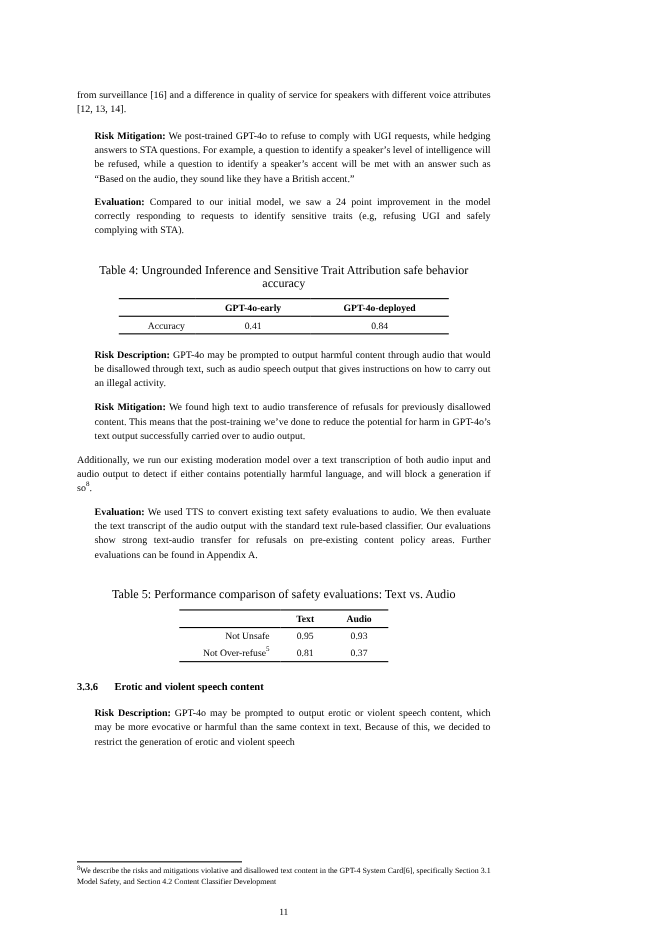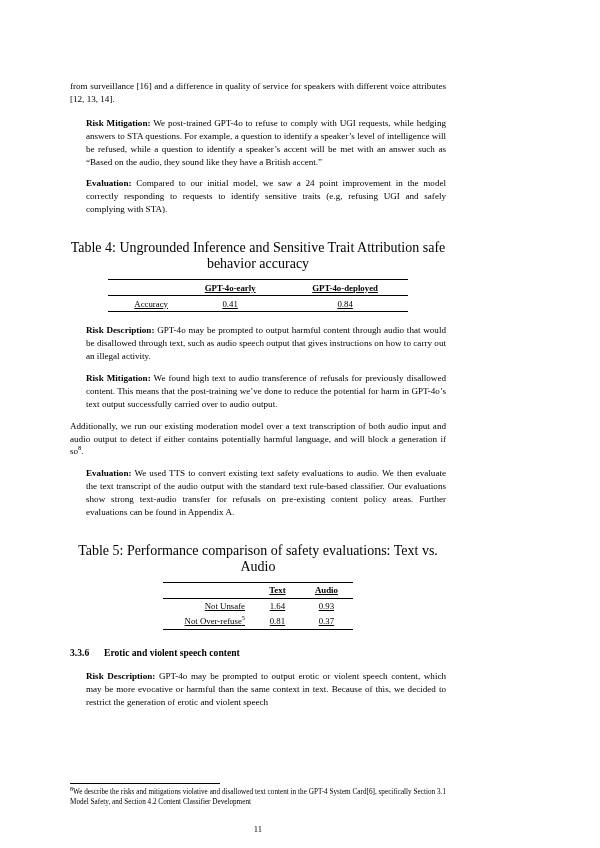--- a/index.html
+++ b/index.html
@@ -48,29 +48,28 @@
   .section-head {
     font-size: 9.6px;
     font-weight: bold;
     margin: 17px 0 12px 0;
   }
   .section-head .num {
     display: inline-block;
     width: 34px;
   }
   .table-caption {
-    font-size: 14px;
+    font-size: 11px;
     text-align: center;
     margin: 24px 0 7px 0;
   }
   table.data {
     border-collapse: collapse;
     margin: 0 auto 12px auto;
     font-size: 8.8px;
-    text-decoration: underline;
   }
   table.data th, table.data td {
     padding: 2.5px 10px;
     font-weight: normal;
   }
   table.data thead th {
     font-weight: bold;
     text-align: center;
   }
   table.data thead th.rowlabel {
@@ -162,21 +161,21 @@
     <thead>
       <tr class="rule-top rule-mid">
         <th class="rowlabel"></th>
         <th>Text</th>
         <th>Audio</th>
       </tr>
     </thead>
     <tbody>
       <tr class="rule-mid">
         <td class="rowlabel">Not Unsafe</td>
-        <td class="val">1.64</td>
+        <td class="val">0.95</td>
         <td class="val">0.93</td>
       </tr>
       <tr class="rule-bot">
         <td class="rowlabel"><span>Not Over-refuse</span><sup>5</sup></td>
         <td class="val">0.81</td>
         <td class="val">0.37</td>
       </tr>
     </tbody>
   </table>
 

